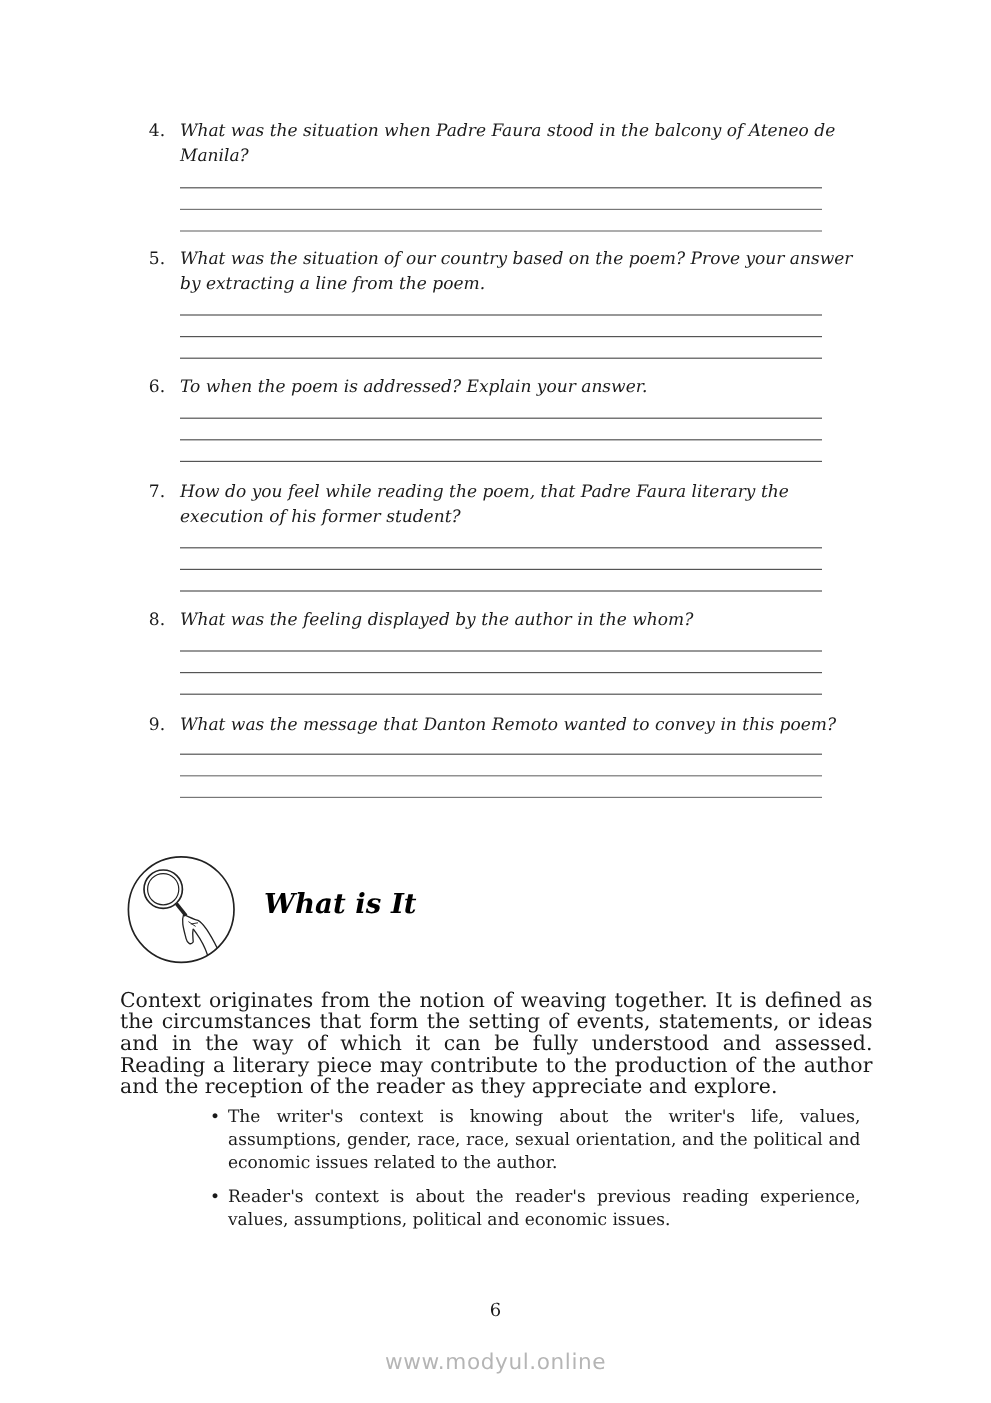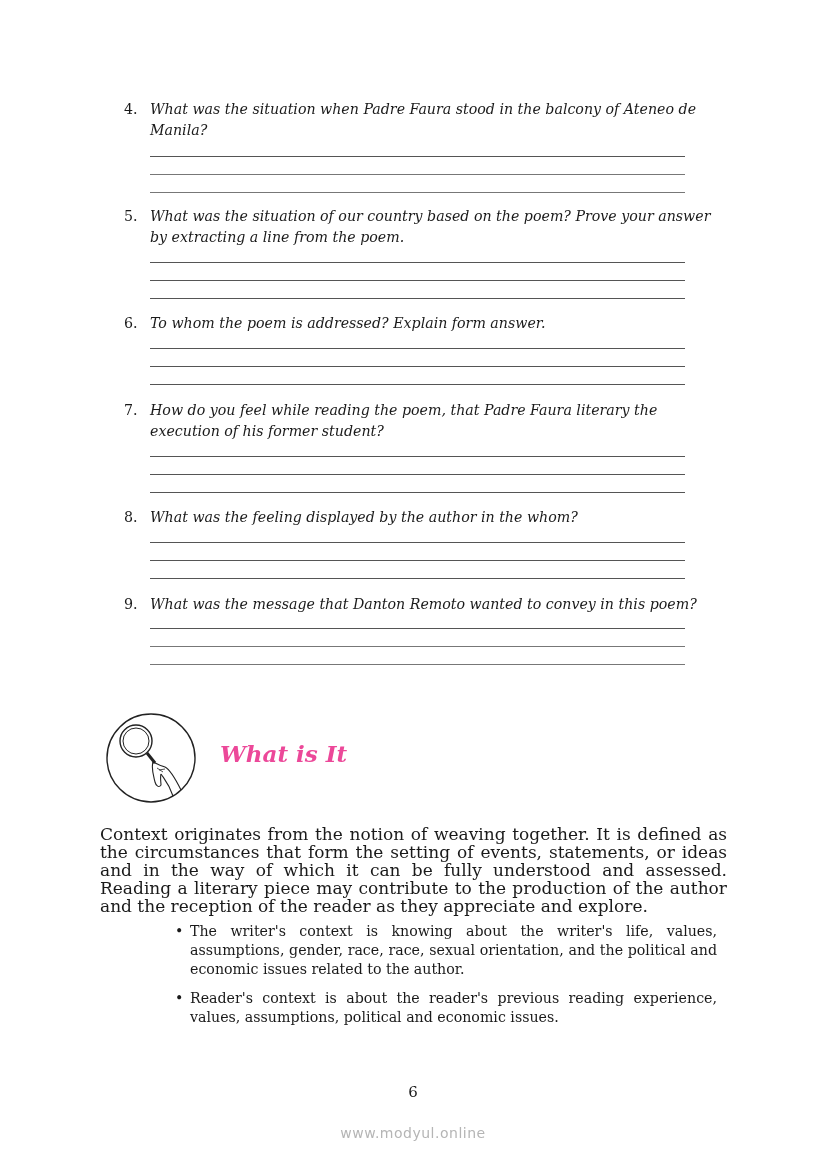--- a/index.html
+++ b/index.html
@@ -5,29 +5,29 @@
     html, body { margin: 0; padding: 0; background: #ffffff; }
     body { width: 826px; height: 1169px; position: relative; overflow: hidden;
            font-family: "DejaVu Serif", serif; color: #1a1a1a; }
     .q { position: absolute; left: 124px; width: 610px; font-size: 14.2px; line-height: 21px; }
     .q .num { position: absolute; left: 0; top: 0; }
     .q .text { position: absolute; left: 26px; width: 580px; font-style: italic; }
     .line { position: absolute; left: 150px; width: 535px; height: 0; border-top: 1px solid #555; }
     .line.light { border-top-color: #777; }
     #icon-wrap { position: absolute; left: 105px; top: 712px; width: 92px; height: 92px; }
     #section-title { position: absolute; left: 220px; top: 740px; font-family: "DejaVu Serif", serif;
-                     font-weight: bold; font-style: italic; font-size: 23px; color: #ec4899; }
+                     font-weight: bold; font-style: italic; font-size: 23px; color: #000000; }
     #intro { position: absolute; left: 100px; top: 825px; width: 627px; font-size: 17px; line-height: 18px;
              text-align: justify; }
     .bullet { position: absolute; left: 175px; width: 552px; font-size: 14.2px; line-height: 19px; }
     .bullet .dot { position: absolute; left: 0; top: 0; }
     .bullet .btext { position: absolute; left: 15px; width: 527px; text-align: justify; }
     #page-number { position: absolute; left: 0; width: 826px; top: 1083px; text-align: center; font-size: 15px; }
     #watermark { position: absolute; left: 0; width: 826px; top: 1125px; text-align: center;
-                 font-family: "DejaVu Sans", sans-serif; font-size: 14px; color: #b5b5b5; letter-spacing: 0.5px; }
+                 font-family: "DejaVu Sans", sans-serif; font-size: 18px; color: #b5b5b5; letter-spacing: 0.5px; }
   </style>
 </head>
 <body>
 
 <div class="q" style="top:99px;">
   <span class="num">4.</span>
   <span class="text">What was the situation when Padre Faura stood in the balcony of Ateneo de Manila?</span>
 </div>
 <div class="line" style="top:156px;"></div>
 <div class="line light" style="top:174px;"></div>
@@ -36,21 +36,21 @@
 <div class="q" style="top:206px;">
   <span class="num">5.</span>
   <span class="text">What was the situation of our country based on the poem? Prove your answer by extracting a line from the poem.</span>
 </div>
 <div class="line" style="top:262px;"></div>
 <div class="line" style="top:280px;"></div>
 <div class="line" style="top:298px;"></div>
 
 <div class="q" style="top:313px;">
   <span class="num">6.</span>
-  <span class="text">To whom the poem is addressed? Explain form answer.</span>
+  <span class="text">To when the poem is addressed? Explain your answer.</span>
 </div>
 <div class="line" style="top:348px;"></div>
 <div class="line" style="top:366px;"></div>
 <div class="line" style="top:384px;"></div>
 
 <div class="q" style="top:400px;">
   <span class="num">7.</span>
   <span class="text">How do you feel while reading the poem, that Padre Faura literary the execution of his former student?</span>
 </div>
 <div class="line" style="top:456px;"></div>

